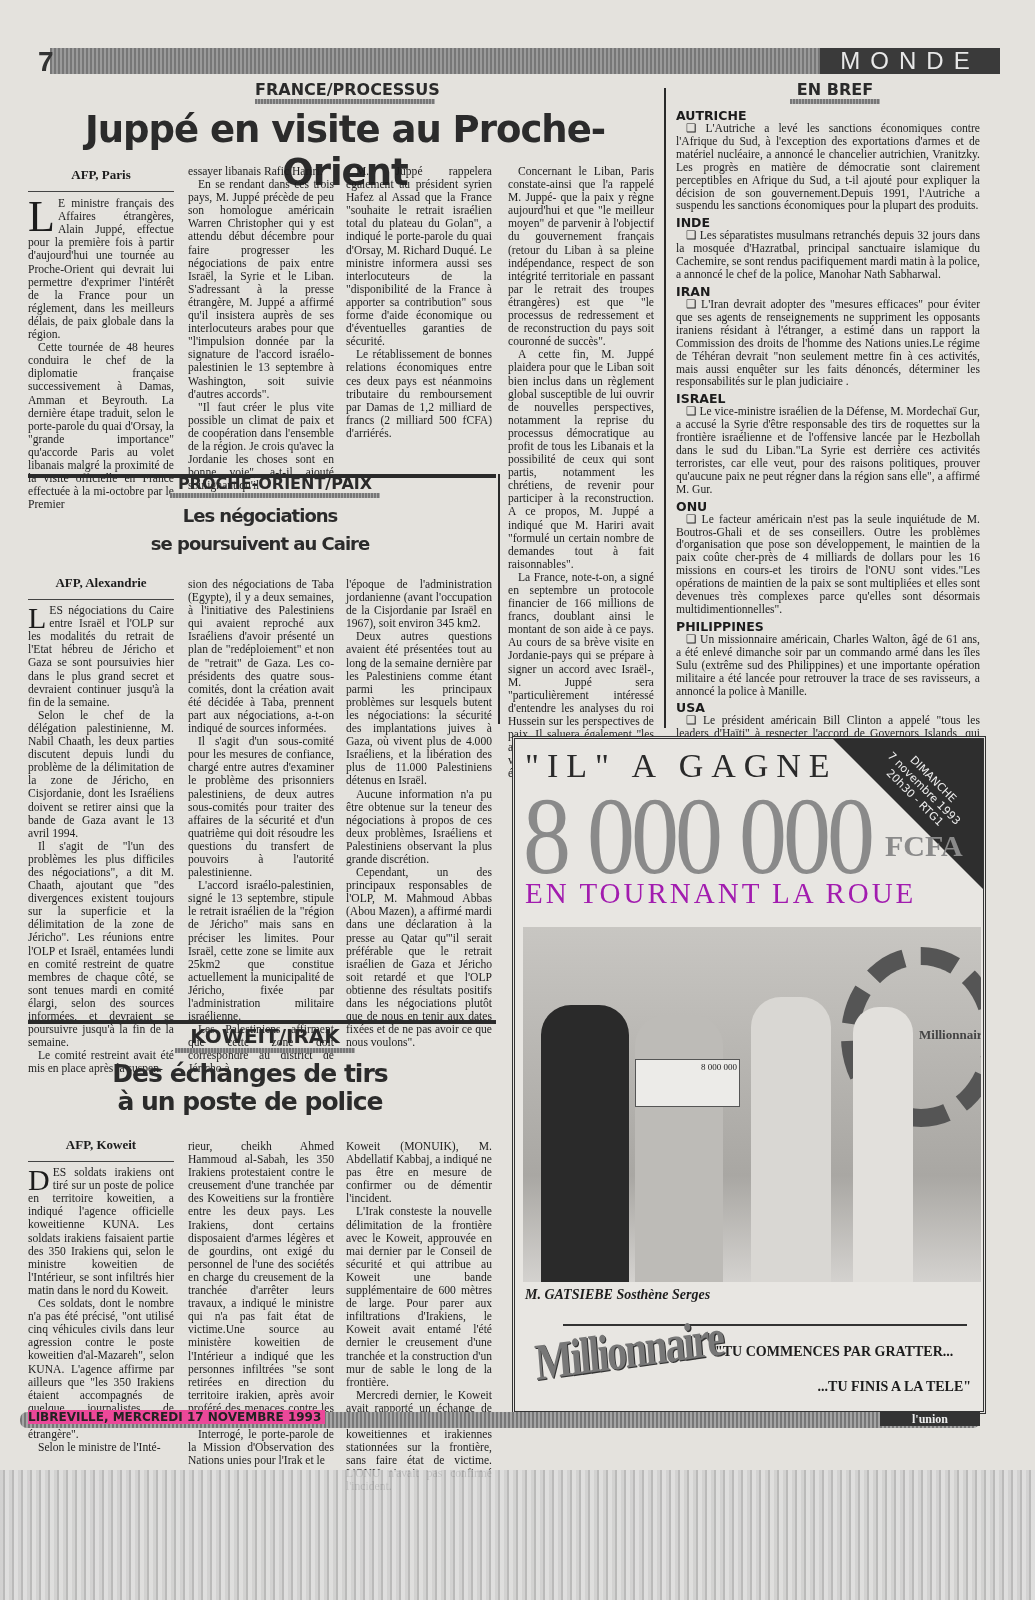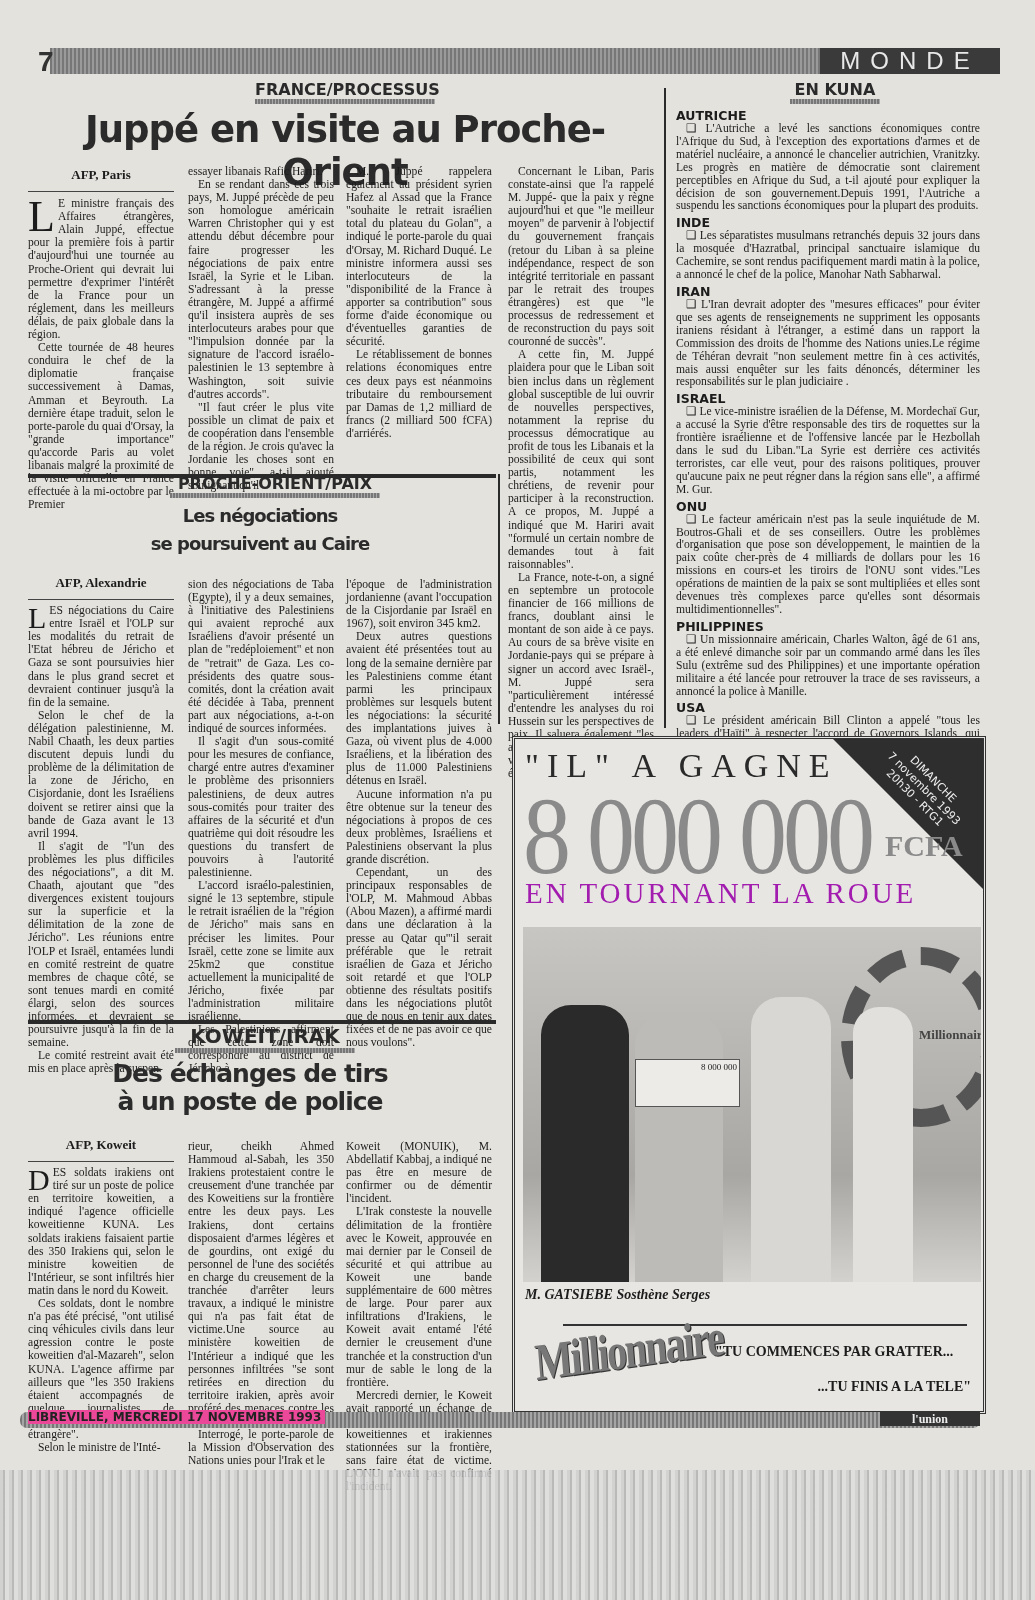--- a/index.html
+++ b/index.html
@@ -123,21 +123,21 @@
   <p class="first">rieur, cheikh Ahmed Hammoud al-Sabah, les 350 Irakiens protestaient contre le creusement d'une tranchée par des Koweitiens sur la frontière entre les deux pays. Les Irakiens, dont certains disposaient d'armes légères et de gourdins, ont exigé du personnel de l'une des sociétés en charge du creusement de la tranchée d'arrêter leurs travaux, a indiqué le ministre qui n'a pas fait état de victime.Une source au ministère koweitien de l'Intérieur a indiqué que les personnes infiltrées "se sont retirées en direction du territoire irakien, après avoir proféré des menaces contre les employés sur place".</p>
   <p>Interrogé, le porte-parole de la Mission d'Observation des Nations unies pour l'Irak et le</p>
 </div>
 <div class="abs col" style="left:346px;top:1140px;width:146px;">
   <p class="first">Koweit (MONUIK), M. Abdellatif Kabbaj, a indiqué ne pas être en mesure de confirmer ou de démentir l'incident.</p>
   <p>L'Irak consteste la nouvelle délimitation de la frontière avec le Koweit, approuvée en mai dernier par le Conseil de sécurité et qui attribue au Koweit une bande supplémentaire de 600 mètres de large. Pour parer aux infiltrations d'Irakiens, le Koweit avait entamé l'été dernier le creusement d'une tranchée et la construction d'un mur de sable le long de la frontière.</p>
   <p>Mercredi dernier, le Koweit avait rapporté un échange de tirs entre des forces koweitiennes et irakiennes stationnées sur la frontière, sans faire état de victime. L'ONU n'avait pas confirmé l'incident.</p>
 </div>
 
 <div class="abs" style="left:790px;top:80px;width:90px;">
-  <div class="kicker">EN KUNA</div>
+  <div class="kicker">EN BREF</div>
   <div class="kicker-rule"></div>
 </div>
 <div class="abs brief" style="left:676px;top:108px;width:304px;">
   <div>
       <h4>AUTRICHE</h4>
       <p>❑ L'Autriche a levé les sanctions économiques contre l'Afrique du Sud, à l'exception des exportations d'armes et de matériel nucléaire, a annoncé le chancelier autrichien, Vranitzky. Les progrès en matière de démocratie sont clairement perceptibles en Afrique du Sud, a t-il ajouté pour expliquer la décision de son gouvernement.Depuis 1991, l'Autriche a suspendu les sanctions économiques pour la plupart des produits.</p>
     </div>
   <div>
       <h4>INDE</h4>
       <p>❑ Les séparatistes musulmans retranchés depuis 32 jours dans la mosquée d'Hazratbal, principal sanctuaire islamique du Cachemire, se sont rendus pacifiquement mardi matin à la police, a annoncé le chef de la police, Manohar Nath Sabharwal.</p>

